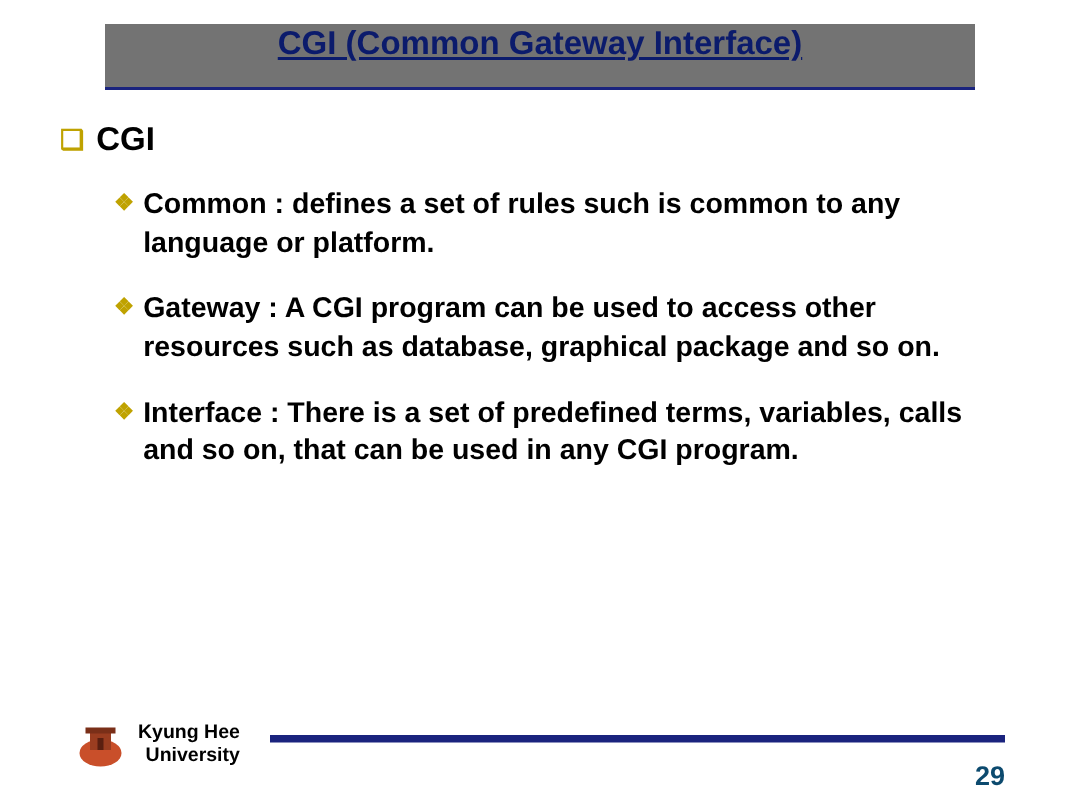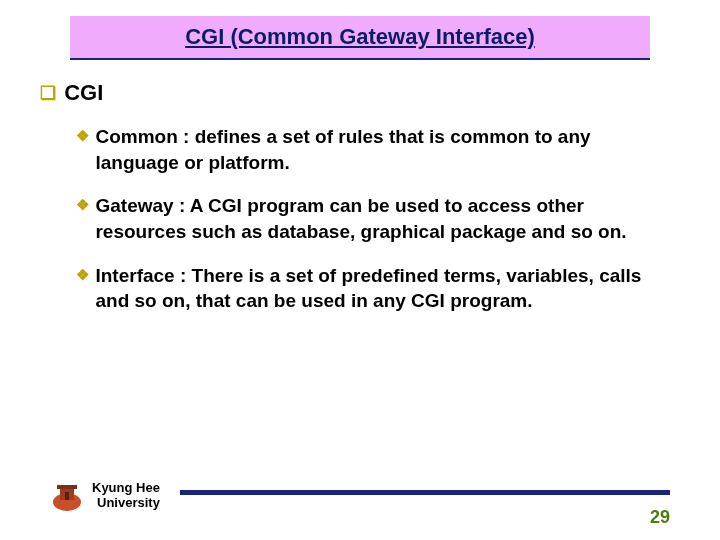--- a/index.html
+++ b/index.html
@@ -16,24 +16,23 @@
     width: 720px;
     height: 540px;
     background: #ffffff;
   }
   .title-bar {
     position: absolute;
     left: 70px;
     right: 70px;
     top: 16px;
     height: 42px;
-    background: #f0abfc;
+    background: #737373;
     border-bottom: 2px solid #1a237e;
     display: flex;
-    align-items: center;
     justify-content: center;
   }
   .title-text {
     color: #0b1b6c;
     font-weight: bold;
     font-size: 22px;
     text-decoration: underline;
   }
   .content {
     position: absolute;
@@ -101,41 +100,41 @@
     top: 12px;
     height: 5px;
     background: #1a237e;
   }
   .page-num {
     position: absolute;
     right: 0;
     bottom: -2px;
     font-size: 18px;
     font-weight: bold;
-    color: #4d7c0f;
+    color: #0c4a6e;
   }
 </style>
 </head>
 <body>
 
 <div class="slide">
 
   <div class="title-bar">
     <span class="title-text">CGI (Common Gateway Interface)</span>
   </div>
 
   <div class="content">
     <div class="level1">
       <span class="bullet">❑</span>
       <span>CGI</span>
     </div>
 
     <div class="level2">
       <span class="bullet">❖</span>
-      <span class="text">Common : defines a set of rules that is common to any language or platform.</span>
+      <span class="text">Common : defines a set of rules such is common to any language or platform.</span>
     </div>
     <div class="level2">
       <span class="bullet">❖</span>
       <span class="text">Gateway : A CGI program can be used to access other resources such as database, graphical package and so on.</span>
     </div>
     <div class="level2">
       <span class="bullet">❖</span>
       <span class="text">Interface : There is a set of predefined terms, variables, calls and so on,  that can be used in any CGI program.</span>
     </div>
   </div>

